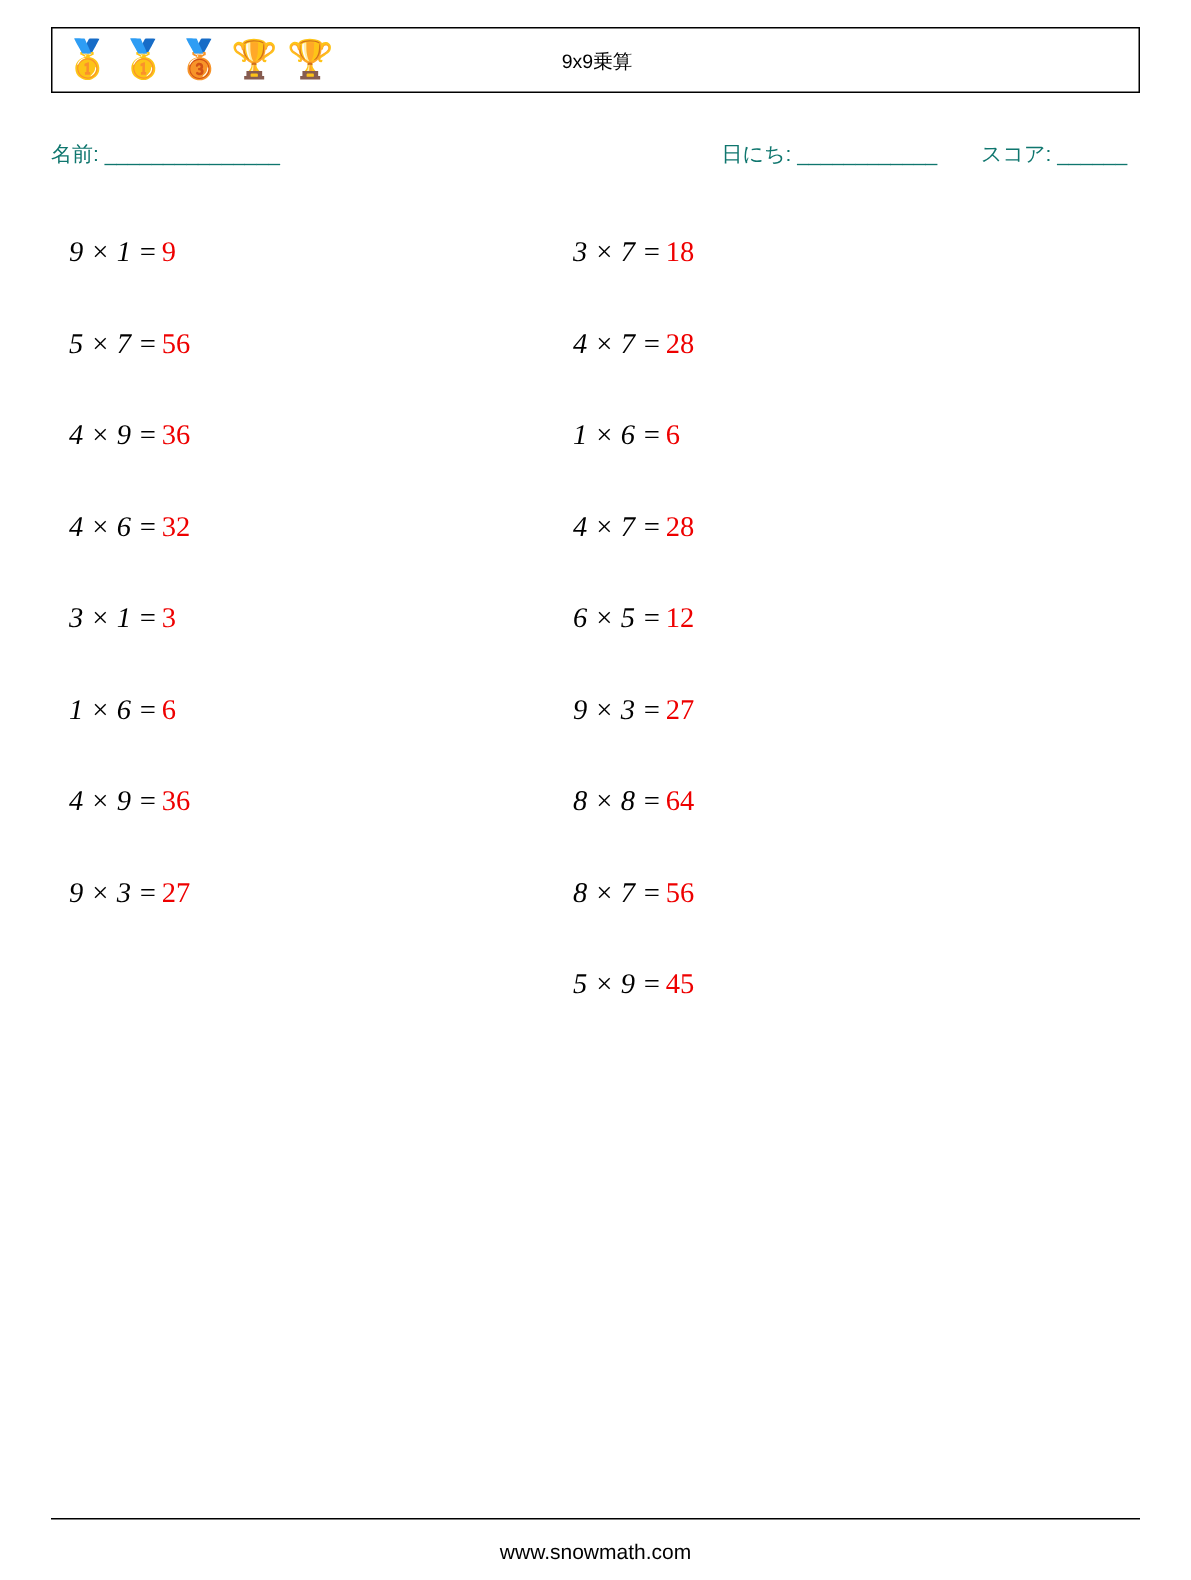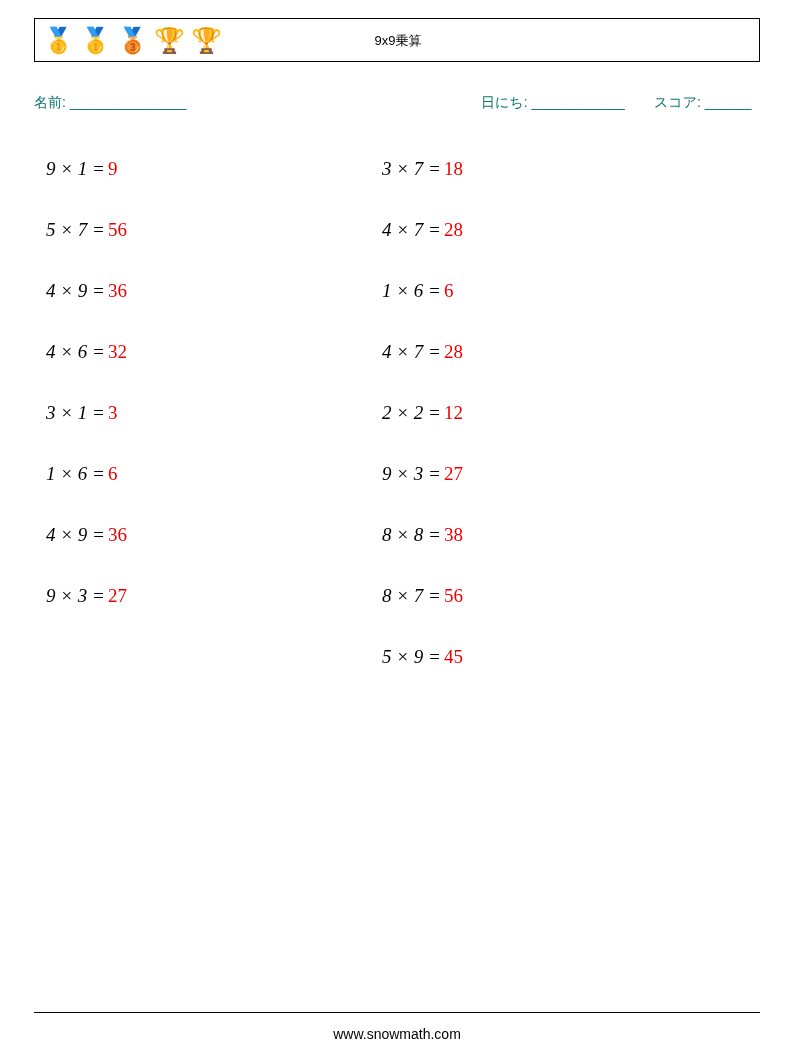--- a/index.html
+++ b/index.html
@@ -197,27 +197,27 @@
       <div class="prob">
         <span class="q">4 × 7 =</span><span class="ans">28</span>
       </div>
       <div class="prob">
         <span class="q">1 × 6 =</span><span class="ans">6</span>
       </div>
       <div class="prob">
         <span class="q">4 × 7 =</span><span class="ans">28</span>
       </div>
       <div class="prob">
-        <span class="q">2 × 2 =</span><span class="ans">12</span>
+        <span class="q">6 × 5 =</span><span class="ans">12</span>
       </div>
       <div class="prob">
         <span class="q">9 × 3 =</span><span class="ans">27</span>
       </div>
       <div class="prob">
-        <span class="q">8 × 8 =</span><span class="ans">38</span>
+        <span class="q">8 × 8 =</span><span class="ans">64</span>
       </div>
       <div class="prob">
         <span class="q">8 × 7 =</span><span class="ans">56</span>
       </div>
       <div class="prob">
         <span class="q">5 × 9 =</span><span class="ans">45</span>
       </div>
     </div>
 
   </div>

